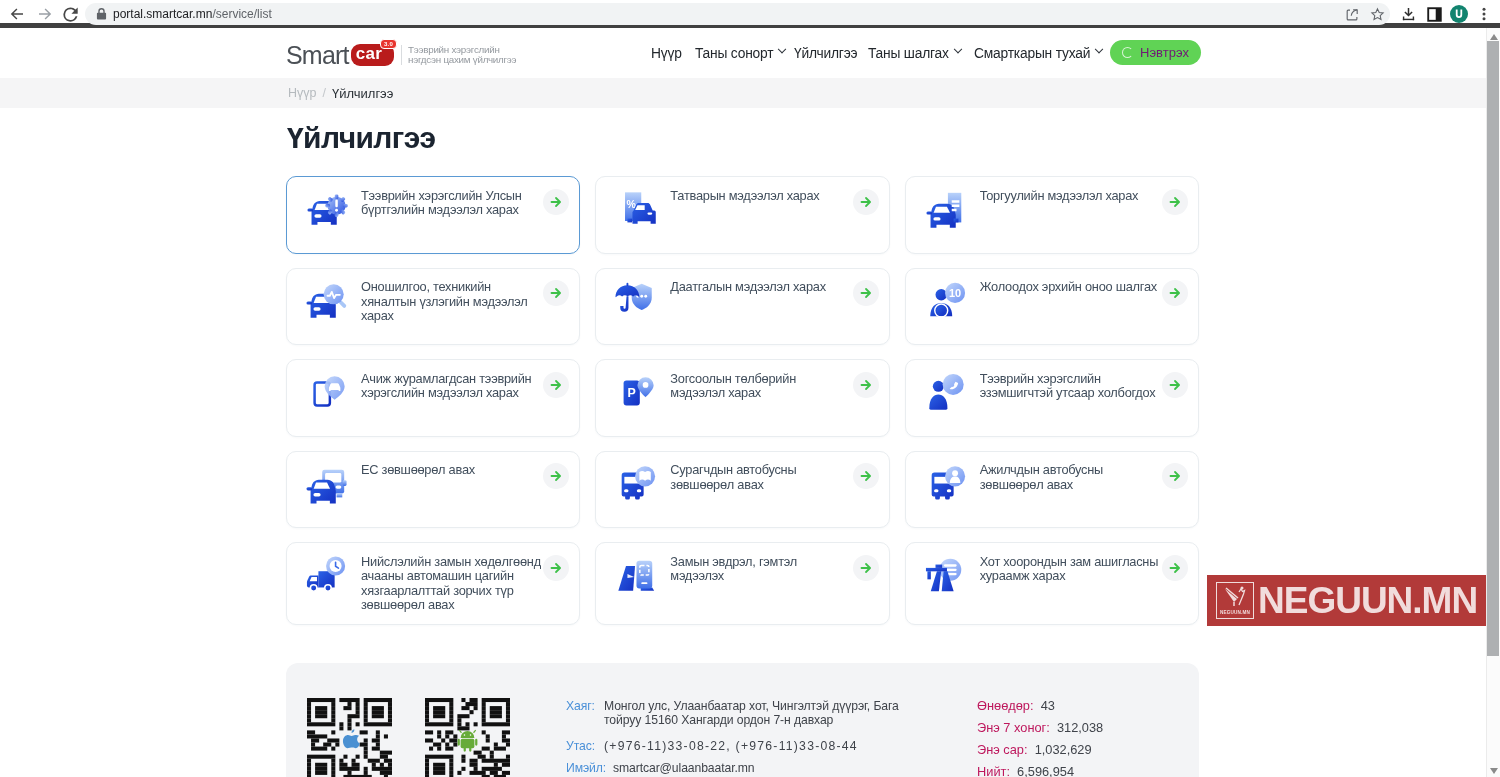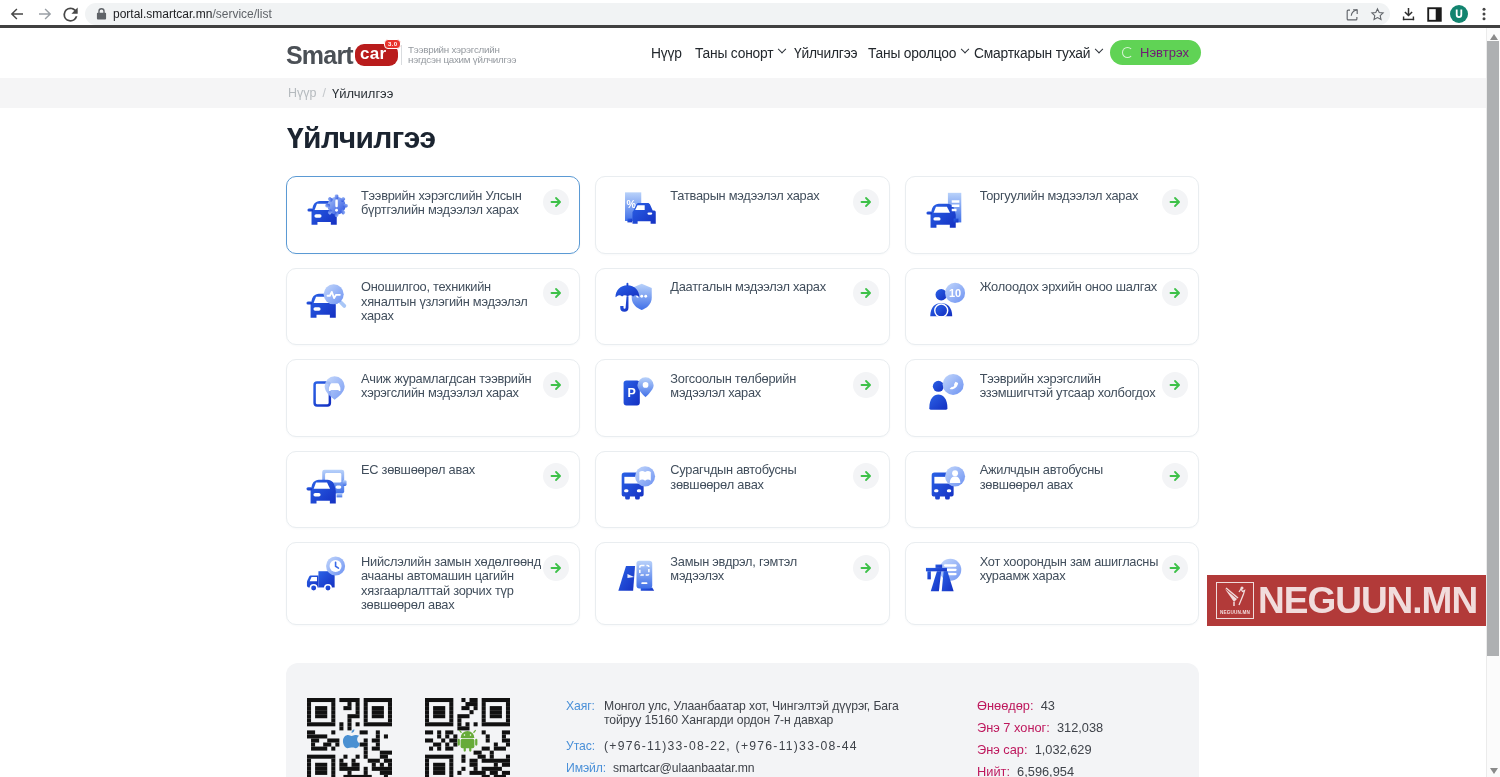--- a/index.html
+++ b/index.html
@@ -1,28 +1,28 @@
 <!DOCTYPE html>
 <html><head><meta charset="utf-8">
 <style>
 *{margin:0;padding:0;box-sizing:border-box}
 html,body{width:1500px;height:777px;overflow:hidden;background:#fff;
 font-family:"Liberation Sans",sans-serif;}
 
-#chrome{position:absolute;left:0;top:0;width:1500px;height:28px;background:#fff;border-bottom:3px solid #404040}
+#chrome{position:absolute;left:0;top:0;width:1500px;height:28px;background:#fff;border-bottom:5px solid #404040}
 .cicon{position:absolute;top:0;height:28px;display:flex;align-items:center;justify-content:center;color:#474747}
 #pill{position:absolute;left:85px;top:3px;width:1305px;height:22px;background:#f1f3f4;border-radius:11px;display:flex;align-items:center}
 #url{font-size:12px;color:#202124;margin-left:28px}
 #url .path{color:#5f6368}
 
 #page{position:absolute;left:0;top:28px;width:1486px;height:749px;background:#fff;overflow:hidden}
 
 #hdr{position:absolute;left:0;top:0;width:1486px;height:50px;background:#fff}
 #logo{position:absolute;left:286px;top:13px;height:28px;display:flex;align-items:center}
-.smart{font-size:25px;font-weight:bold;color:#4b5056;letter-spacing:-.8px}
+.smart{font-size:25px;font-weight:normal;color:#4b5056;letter-spacing:-.8px}
 .carpill{position:relative;display:inline-block;background:#b91c1c;color:#fff;font-size:17px;font-weight:bold;border-radius:9px;padding:0px 12px 2px 5px;margin-left:2px;letter-spacing:.3px}
 .badge30{position:absolute;right:-3px;top:-5px;background:#e8352e;color:#fff;font-size:6px;font-weight:bold;border-radius:4px;padding:1px 3px;border:1px solid #fff}
 #tagline{position:absolute;left:408px;top:16.5px;font-size:9.8px;letter-spacing:-.25px;color:#94999f;line-height:10.9px}
 #logodiv{position:absolute;left:401px;top:17px;width:1px;height:20px;background:#d9dcdf}
 nav{position:absolute;top:0;height:50px;display:flex;align-items:center;font-size:13.8px;letter-spacing:-.2px;color:#23282d}
 nav span.it{display:inline-block}
 .caret{display:inline-block;width:6px;height:6px;border-right:1.5px solid #2b3138;border-bottom:1.5px solid #2b3138;transform:rotate(45deg) translate(-2px,-2px);margin-left:6px;margin-top:-3px}
 #loginbtn{position:absolute;left:1110px;top:11.5px;width:91px;height:25px;background:#60d355;border-radius:12.5px;color:#701a75;font-size:13px;display:flex;align-items:center;justify-content:center}
 #loginbtn .uic{width:11px;height:11px;border:1.3px solid rgba(255,255,255,.75);border-radius:50%;border-right-color:transparent;margin-right:7px}
 
@@ -128,21 +128,21 @@
         <span class="it">Нүүр</span>
       </nav>
   <nav style="left:695px">
         <span class="it">Таны сонорт</span>
         <span class="caret"></span>
       </nav>
   <nav style="left:794px">
         <span class="it">Үйлчилгээ</span>
       </nav>
   <nav style="left:868px">
-        <span class="it">Таны оролцоо</span>
+        <span class="it">Таны шалгах</span>
         <span class="caret"></span>
       </nav>
   <nav style="left:974px">
         <span class="it">Смарткарын тухай</span>
         <span class="caret"></span>
       </nav>
   <div id="loginbtn"><span class="uic"></span>Нэвтрэх</div>
  </div>
  <div id="crumb">
       <span class="a">Нүүр</span>

